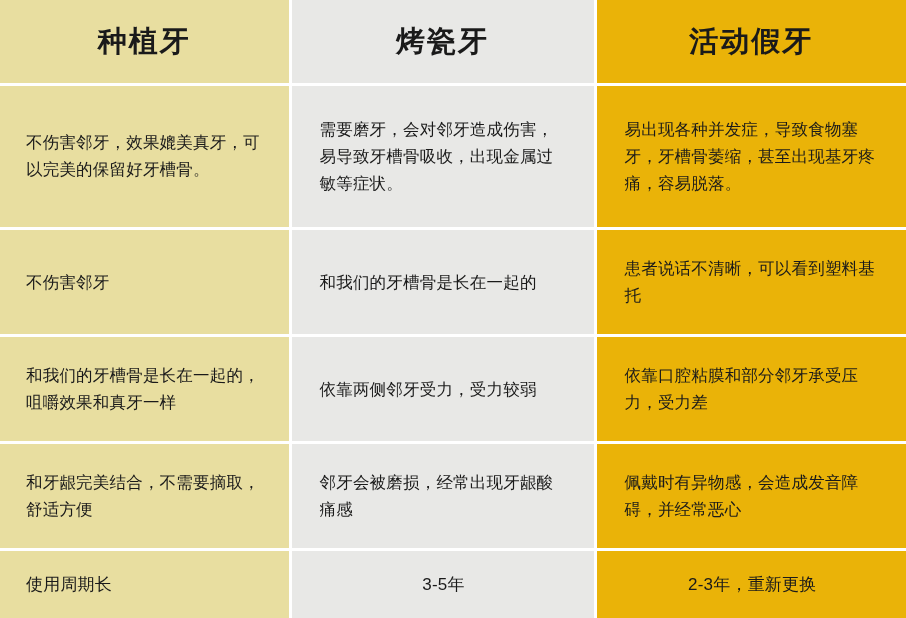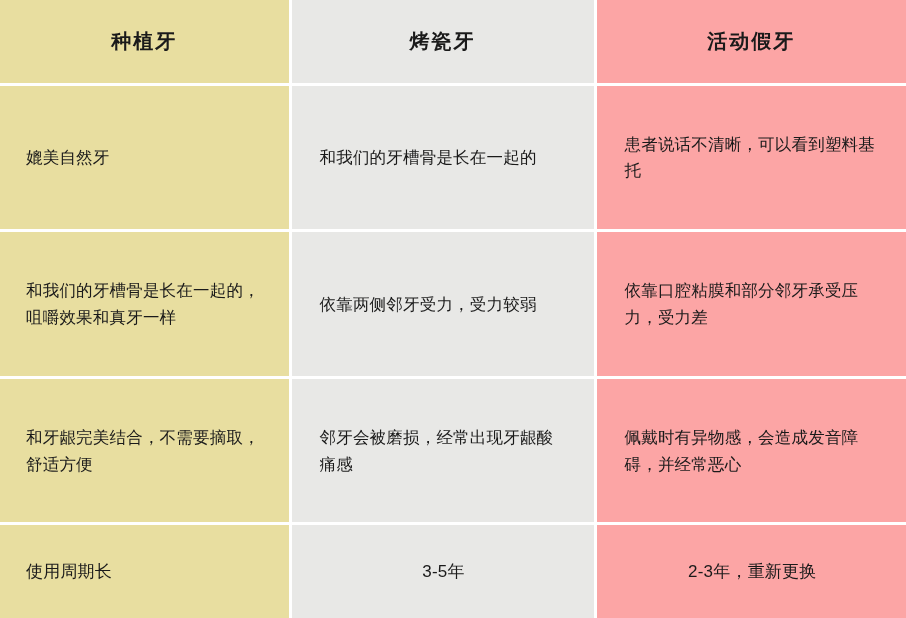--- a/index.html
+++ b/index.html
@@ -34,25 +34,25 @@
     letter-spacing: 0.2px;
   }
   
   .col0 { width: 290px; }
   .col1 { width: 305px; margin-left: 28px; }
   .col2 { width: 311px; }
 
   
   .tint0 { background: #e8dea0; }
   .tint1 { background: #e8e8e6; }
-  .tint2 { background: #fca5a5; }
+  .tint2 { background: #eab308; }
 
   
   .row-head .cell {
-    font-size: 20px;
+    font-size: 29px;
     font-weight: bold;
     text-align: center;
     padding: 14px 10px;
     letter-spacing: 2px;
     height: 84px;
   }
 
   
   .cell {
     border-bottom: 3px solid #ffffff;
@@ -81,23 +81,28 @@
 <body>
 
 <div class="table">
 
   <div class="row row-head">
     <div class="cell col0 tint0">种植牙</div>
     <div class="cell col1 tint1">烤瓷牙</div>
     <div class="cell col2 tint2">活动假牙</div>
   </div>
 
+  <div class="row">
+    <div class="cell body-cell col0 tint0">不伤害邻牙，效果媲美真牙，可以完美的保留好牙槽骨。</div>
+    <div class="cell body-cell col1 tint1">需要磨牙，会对邻牙造成伤害，易导致牙槽骨吸收，出现金属过敏等症状。</div>
+    <div class="cell body-cell col2 tint2">易出现各种并发症，导致食物塞牙，牙槽骨萎缩，甚至出现基牙疼痛，容易脱落。</div>
+  </div>
 
   <div class="row">
-    <div class="cell body-cell col0 tint0">媲美自然牙</div>
+    <div class="cell body-cell col0 tint0">不伤害邻牙</div>
     <div class="cell body-cell col1 tint1">和我们的牙槽骨是长在一起的</div>
     <div class="cell body-cell col2 tint2">患者说话不清晰，可以看到塑料基托</div>
   </div>
 
   <div class="row">
     <div class="cell body-cell col0 tint0">和我们的牙槽骨是长在一起的，咀嚼效果和真牙一样</div>
     <div class="cell body-cell col1 tint1">依靠两侧邻牙受力，受力较弱</div>
     <div class="cell body-cell col2 tint2">依靠口腔粘膜和部分邻牙承受压力，受力差</div>
   </div>
 

